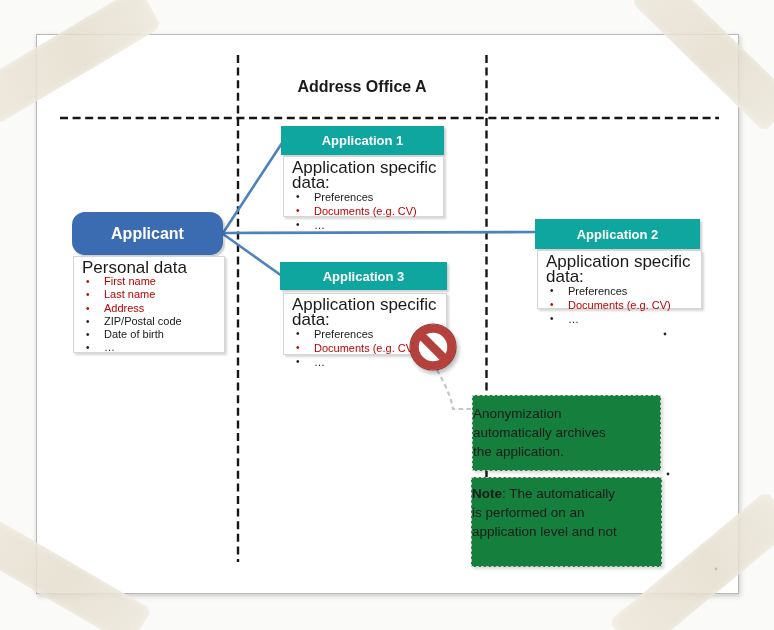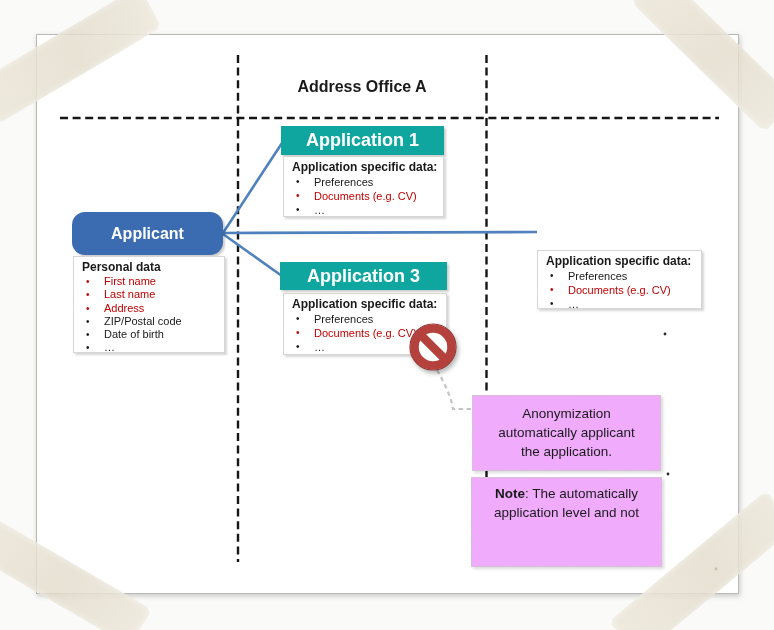--- a/index.html
+++ b/index.html
@@ -43,27 +43,27 @@
   }
   .col-a{left:238px;width:248px;}
   .col-b{left:486px;width:250px;}
 
   
   .hdr{
     position:absolute;z-index:3;display:flex;align-items:center;justify-content:center;
     color:#fff;font-weight:bold;box-shadow:2px 2px 2px rgba(0,0,0,.20);
   }
   .hdr.blue{background:var(--accent-blue);font-size:16px;border-radius:13px;}
-  .hdr.teal{background:var(--accent-teal);font-size:18px;}
+  .hdr.teal{background:var(--accent-teal);font-size:13px;}
   .bdy{
     position:absolute;z-index:3;background:#fff;border:1px solid #d6d6d4;
     box-shadow:2px 2px 2px rgba(0,0,0,.16);
     padding:3px 5px 0 8px;
   }
-  .sec-title{font-weight:bold;font-size:12px;line-height:15px;}
+  .sec-title{font-weight:normal;font-size:17px;line-height:15px;}
   ul.items{list-style:none;}
   ul.items li{display:flex;font-size:11px;line-height:13.3px;}
   .bdy.app ul.items li{line-height:14.2px;}
   ul.items .bullet{width:22px;text-align:left;padding-left:4px;font-size:10px;}
   ul.items li.hl{color:var(--highlight-red);}
 
   .hdr-applicant{left:72px;top:212px;width:151px;height:43px;}
   .bdy-applicant{left:73px;top:256px;width:152px;height:97px;}
   .hdr-app1{left:281px;top:126px;width:163px;height:29px;}
   .bdy-app1{left:283px;top:156px;width:161px;height:61px;}
@@ -73,23 +73,23 @@
   .bdy-app3{left:283px;top:293px;width:164px;height:62px;}
 
   
   .sign{
     position:absolute;left:406px;top:320px;width:54px;height:54px;z-index:4;
     filter:drop-shadow(2px 3px 2px rgba(0,0,0,.28));
   }
 
   
   .callout{
-    position:absolute;z-index:3;background:#f0abfc;border:1px dashed #c9c9c7;
+    position:absolute;z-index:3;background:#15803d;border:1px dashed #c9c9c7;
     box-shadow:2px 2px 3px rgba(0,0,0,.15);
-    font-size:13.5px;text-align:center;
+    font-size:13.5px;
   }
   .callout div{line-height:19px;}
   .callout-archive{left:472px;top:395px;width:189px;height:76px;padding-top:8px;}
   .callout-note{left:471px;top:477px;width:191px;height:90px;padding-top:6px;}
 
   
   .tape{
     position:absolute;z-index:8;
     background:linear-gradient(100deg,rgba(238,233,220,.92),rgba(226,220,203,.82) 55%,rgba(238,233,221,.9));
     box-shadow:0 1px 2px rgba(0,0,0,.12), inset 0 0 8px rgba(255,255,255,.6);
@@ -169,20 +169,21 @@
           <span class="bullet">•</span>
           <span>Documents (e.g. CV)</span>
         </li>
         <li>
           <span class="bullet">•</span>
           <span>…</span>
         </li>
       </ul>
   </div>
 
+  <div class="hdr teal hdr-app2">Application 2</div>
   <div class="bdy app bdy-app2">
     <div class="sec-title">Application specific data:</div>
     <ul class="items">
         <li>
           <span class="bullet">•</span>
           <span>Preferences</span>
         </li>
         <li class="hl">
           <span class="bullet">•</span>
           <span>Documents (e.g. CV)</span>
@@ -214,26 +215,27 @@
   </div>
 
   <svg class="sign" viewBox="0 0 54 54">
     <circle cx="27" cy="27" r="23" fill="#ffffff" stroke="#8E3835" stroke-width="1.2"></circle>
     <circle cx="27" cy="27" r="18.5" fill="none" stroke="var(--sign-red)" stroke-width="8.5"></circle>
     <rect x="7" y="22.8" width="40" height="8.5" fill="var(--sign-red)" transform="rotate(45 27 27)"></rect>
   </svg>
 
   <div class="callout callout-archive">
       <div>Anonymization</div>
-      <div>automatically applicant</div>
+      <div>automatically archives</div>
       <div>the application.</div>
     </div>
 
   <div class="callout callout-note">
     <div><b>Note</b><span>: The automatically</span></div>
+    <div>is performed on an</div>
     <div>application level and not</div>
   </div>
 
   <div class="tape tape-tl"></div>
   <div class="tape tape-tr"></div>
   <div class="tape tape-bl"></div>
   <div class="tape tape-br"></div>
 
 </div>
 

